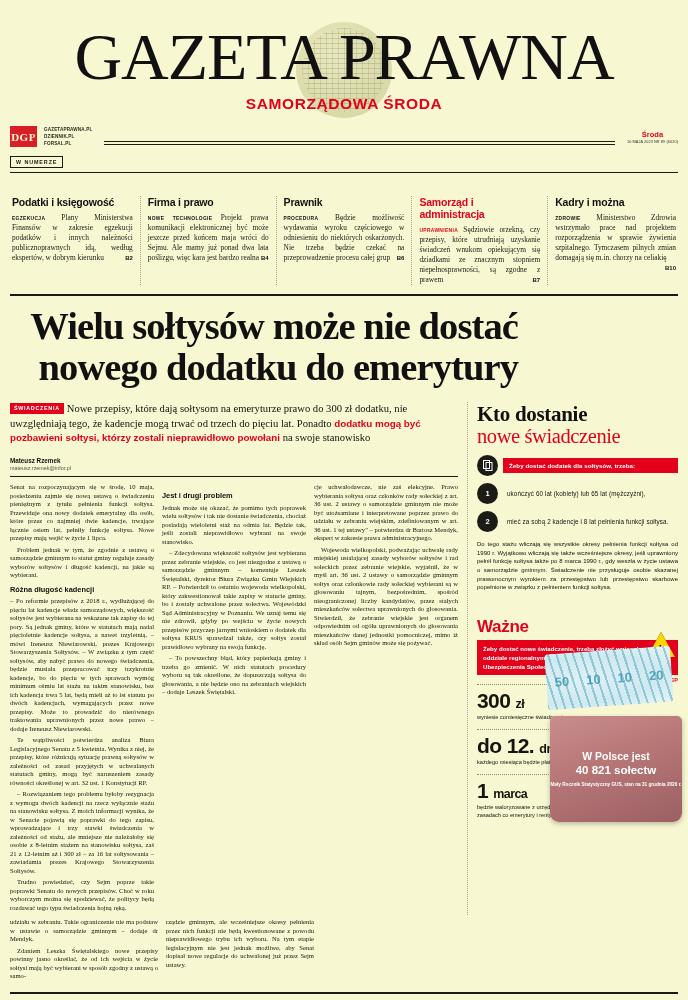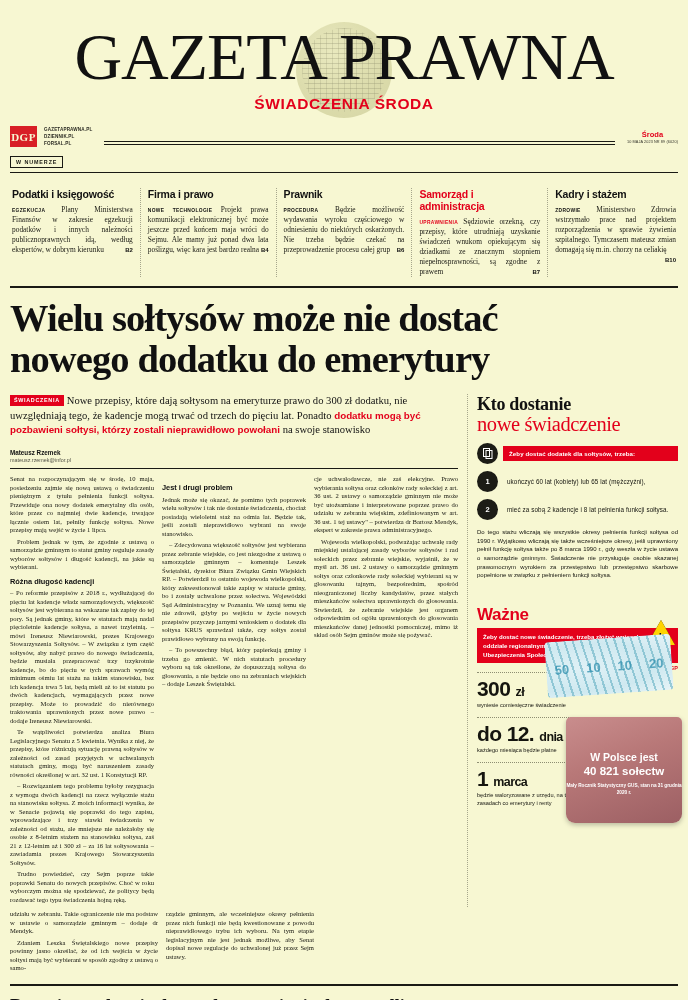--- a/index.html
+++ b/index.html
@@ -52,21 +52,21 @@
   .dateblock { flex: 0 0 auto; text-align: center; padding-bottom: 3px; }
   .dateblock .dow { font-family: "Liberation Sans", sans-serif; font-weight: bold; font-size: 7.5px; color: #e3001b; }
   .dateblock .dline { font-family: "Liberation Sans", sans-serif; font-size: 3.8px; color: #33332a; margin-top: 1.5px; letter-spacing: .1px; }
 
   
   .wnumerze-tag {
     display: inline-block; margin-top: 9px; border: 1px solid #1a1a14;
     font-family: "Liberation Sans", sans-serif; font-weight: bold;
     font-size: 5.4px; letter-spacing: .9px; padding: 2px 5px; color: #1a1a14;
   }
-  .teaser-strip { display: flex; margin-top: 4px; border-top: 1px solid #1a1a14; padding-top: 15px; }
+  .teaser-strip { display: flex; margin-top: 4px; border-top: 1px solid #1a1a14; padding-top: 23px; }
   .teaser { flex: 1 1 0; padding: 0 7px; border-right: 1px dotted #a6a68c; position: relative; }
   .teaser:first-child { padding-left: 2px; }
   .teaser:last-child { border-right: none; padding-right: 2px; }
   .teaser h3 { font-family: "Liberation Sans", sans-serif; font-size: 10.5px; font-weight: bold;
                color: #111; letter-spacing: -.2px; margin-bottom: 5px; }
   .teaser h3.red { color: #e3001b; }
   .teaser p { font-size: 7.4px; line-height: 1.34; color: #1a1a14; text-align: justify; }
   .teaser .kicker { font-family: "Liberation Sans", sans-serif; font-weight: bold;
                     font-size: 4.9px; letter-spacing: .35px; color: #111; }
   .teaser .kicker.red { color: #e3001b; }
@@ -74,20 +74,21 @@
                    font-size: 6px; color: #111; float: right; margin-top: 1px; }
 
   .rule-heavy { border-top: 2.2px solid #1a1a14; margin-top: 9px; }
 
   
   .lead-wrap { margin-top: 10px; }
   .lead-head {
     font-family: "Liberation Serif", serif; font-weight: bold;
     font-size: 38.5px; line-height: 1.07; letter-spacing: -.9px; color: #111;
     padding-right: 160px;
+    text-align: right;
   }
   .lead-body { display: flex; gap: 9px; margin-top: 14px; }
   .lead-left { flex: 0 0 448px; }
   .lead-right { flex: 1 1 auto; border-left: 1px dotted #a6a68c; padding-left: 9px; position: relative; }
 
   .deck { font-size: 10.6px; line-height: 1.39; color: #111; }
   .tag-red {
     display: inline-block; background: #e3001b; color: #fff;
     font-family: "Liberation Sans", sans-serif; font-weight: bold;
     font-size: 5.4px; letter-spacing: .7px; padding: 2px 4px; vertical-align: 2px; margin-right: 3px;
@@ -102,21 +103,21 @@
   .cols3 { display: flex; gap: 8px; margin-top: 4px; }
   .col { flex: 1 1 0; font-size: 6.6px; line-height: 1.29; text-align: justify; color: #15150f; hyphens: auto; }
   .col p { margin-bottom: 3px; text-indent: 7px; }
   .col p.noind { text-indent: 0; }
   .col h4 { font-family: "Liberation Sans", sans-serif; font-weight: bold; font-size: 7.4px;
             color: #111; margin: 5px 0 3px 0; text-indent: 0; }
 
   .cols-bottom { display: flex; gap: 8px; margin-top: 3px; }
 
   
-  .ib-title-1 { font-family: "Liberation Serif", serif; font-weight: bold; font-size: 18px;
+  .ib-title-1 { font-family: "Liberation Serif", serif; font-weight: bold; font-size: 21px;
                 color: #111; letter-spacing: -.3px; }
   .ib-title-2 { font-family: "Liberation Serif", serif; font-size: 20.5px; color: #e3001b;
                 letter-spacing: -.4px; margin-top: -2px; }
   .ib-row { display: flex; align-items: center; margin-top: 7px; }
   .ib-badge {
     flex: 0 0 auto; width: 21px; height: 21px; border-radius: 50%; background: #1c1c16;
     color: #fff; display: flex; align-items: center; justify-content: center;
     font-family: "Liberation Sans", sans-serif; font-weight: bold; font-size: 7.5px;
     margin-right: 5px; z-index: 2;
   }
@@ -147,25 +148,24 @@
                color: #15150f; letter-spacing: -.6px; line-height: 1; }
   .stat .big small { font-size: 12.5px; }
   .stat .cap { font-family: "Liberation Sans", sans-serif; font-size: 5.6px; line-height: 1.4;
                color: #15150f; margin-top: 3px; }
   .src { position: absolute; right: 20px; top: -7px; font-family: "Liberation Sans", sans-serif;
          font-size: 3.6px; font-weight: bold; color: #333; text-align: center; line-height: 1.2; }
   .dgp-mark { position: absolute; right: 0; top: -7px; font-family: "Liberation Sans", sans-serif;
               font-size: 5.5px; font-weight: bold; color: #e3001b; }
 
   .wallet {
-    position: absolute; right: -4px; top: 32px; width: 116px; height: 106px;
+    position: absolute; right: -4px; top: 32px; width: 132px; height: 106px;
     background: linear-gradient(160deg, #c98d8d 0%, #b87878 40%, #9c5f63 100%);
     border-radius: 5px 5px 9px 9px; overflow: hidden;
     box-shadow: 0 2px 5px rgba(0,0,0,.25);
-    margin-top: 13px;
   }
   .money {
     position: absolute; right: 6px; top: -34px; width: 126px; height: 56px;
     background:
       repeating-linear-gradient(76deg, rgba(90,170,190,.55) 0 2px, transparent 2px 8px),
       radial-gradient(ellipse at 30% 50%, #dff1f6 0%, #cfe9f0 60%, #e8f4f7 100%);
     border-radius: 4px; transform: rotate(-4deg);
   }
   .money-txt { position: absolute; inset: 0; display: flex; align-items: center; justify-content: space-around;
                font-family: "Liberation Sans", sans-serif; font-weight: bold; font-size: 13px;
@@ -183,21 +183,21 @@
 </style>
 </head>
 <body>
 
 <div class="page">
 
   
   <div class="masthead">
     <div class="masthead-globe"></div>
     <div class="masthead-title">GAZETA PRAWNA</div>
-    <div class="masthead-sub">ŚWIADCZENIA ŚRODA</div>
+    <div class="masthead-sub">SAMORZĄDOWA ŚRODA</div>
   </div>
 
   <div class="brandbar">
     <div class="dgp-logo">DGP</div>
     <div class="brand-domains">
       <div>GAZETAPRAWNA.PL</div>
       <div>DZIENNIK.PL</div>
       <div>FORSAL.PL</div>
     </div>
     <div class="brand-rule"></div>
@@ -229,23 +229,23 @@
         <span>Będzie możliwość wydawania wyroku częściowego w odniesieniu do niektórych oskarżonych. Nie trzeba będzie czekać na przeprowadzenie procesu całej grup</span>
         <span class="pgref">B6</span></p>
     </div>
     <div class="teaser">
       <h3 class="red">Samorząd i administracja</h3>
       <p><span class="kicker red">UPRAWNIENIA</span>
         <span>Sędziowie orzekną, czy przepisy, które utrudniają uzyskanie świadczeń wnukom opiekującym się dziadkami ze znacznym stopniem niepełnosprawności, są zgodne z prawem</span>
         <span class="pgref">B7</span></p>
     </div>
     <div class="teaser">
-      <h3>Kadry i stażem</h3>
+      <h3>Kadry i można</h3>
       <p><span class="kicker">ZDROWIE</span>
-        <span>Ministerstwo Zdrowia wstrzymało prace nad projektem rozporządzenia w sprawie żywienia szpitalnego. Tymczasem mateusz zmian domagają się m.in. chorzy na celiakię</span>
+        <span>Ministerstwo Zdrowia wstrzymało prace nad projektem rozporządzenia w sprawie żywienia szpitalnego. Tymczasem pilnych zmian domagają się m.in. chorzy na celiakię</span>
         <span class="pgref">B10</span></p>
     </div>
   </div>
 
   <div class="rule-heavy"></div>
 
   
   <div class="lead-wrap">
     <h1 class="lead-head">Wielu sołtysów może nie dostać nowego dodatku do emerytury</h1>
 

